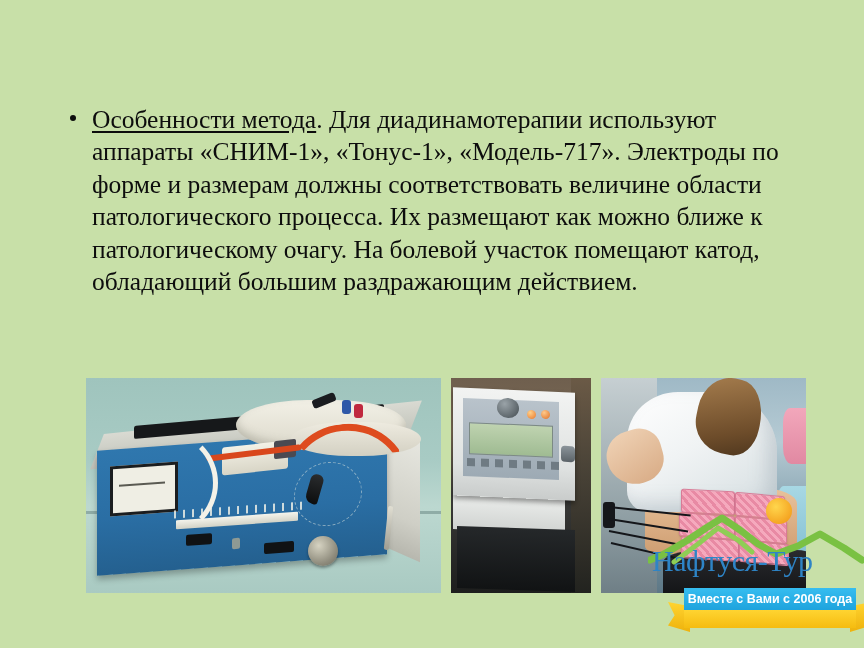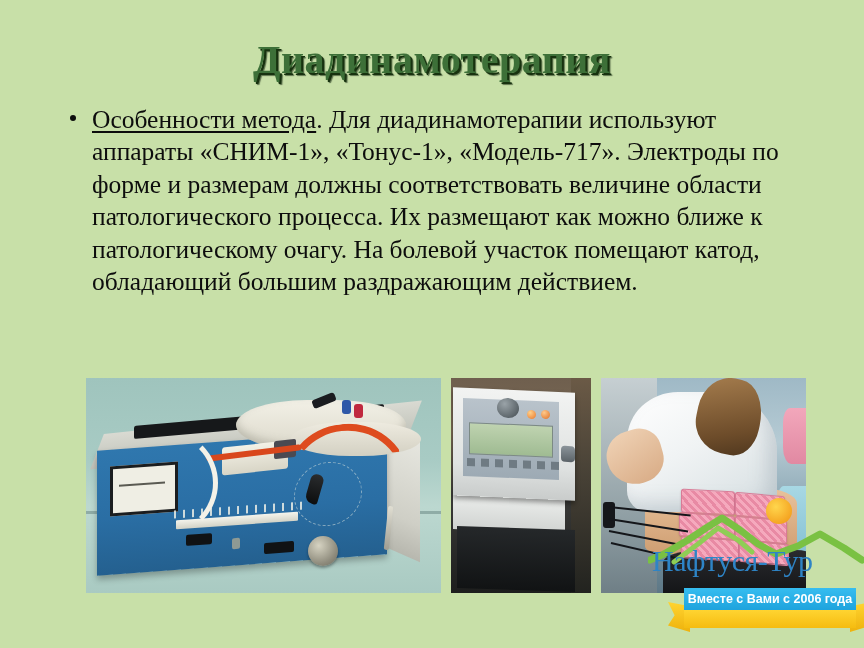--- a/index.html
+++ b/index.html
@@ -401,21 +401,20 @@
     color: #ffffff;
     line-height: 18px;
     white-space: nowrap;
   }
 </style>
 </head>
 <body>
 
 <div id="slide">
 
-  <div id="slide-title">Диадинамотерапия</div>
 
   <div id="body-block">
     <div class="bullet-row">
       <span class="bullet-dot"></span><span class="lead-phrase">Особенности метода</span><span>. Для диадинамотерапии используют аппараты «СНИМ-1», «Тонус-1», «Модель-717». Электроды по форме и размерам должны соответствовать величине области патологического процесса. Их размещают как можно ближе к патологическому очагу. На болевой участок помещают катод, обладающий большим раздражающим действием.</span>
     </div>
   </div>
 
   <div id="photo-strip">
 
     <div class="photo photo-1">

